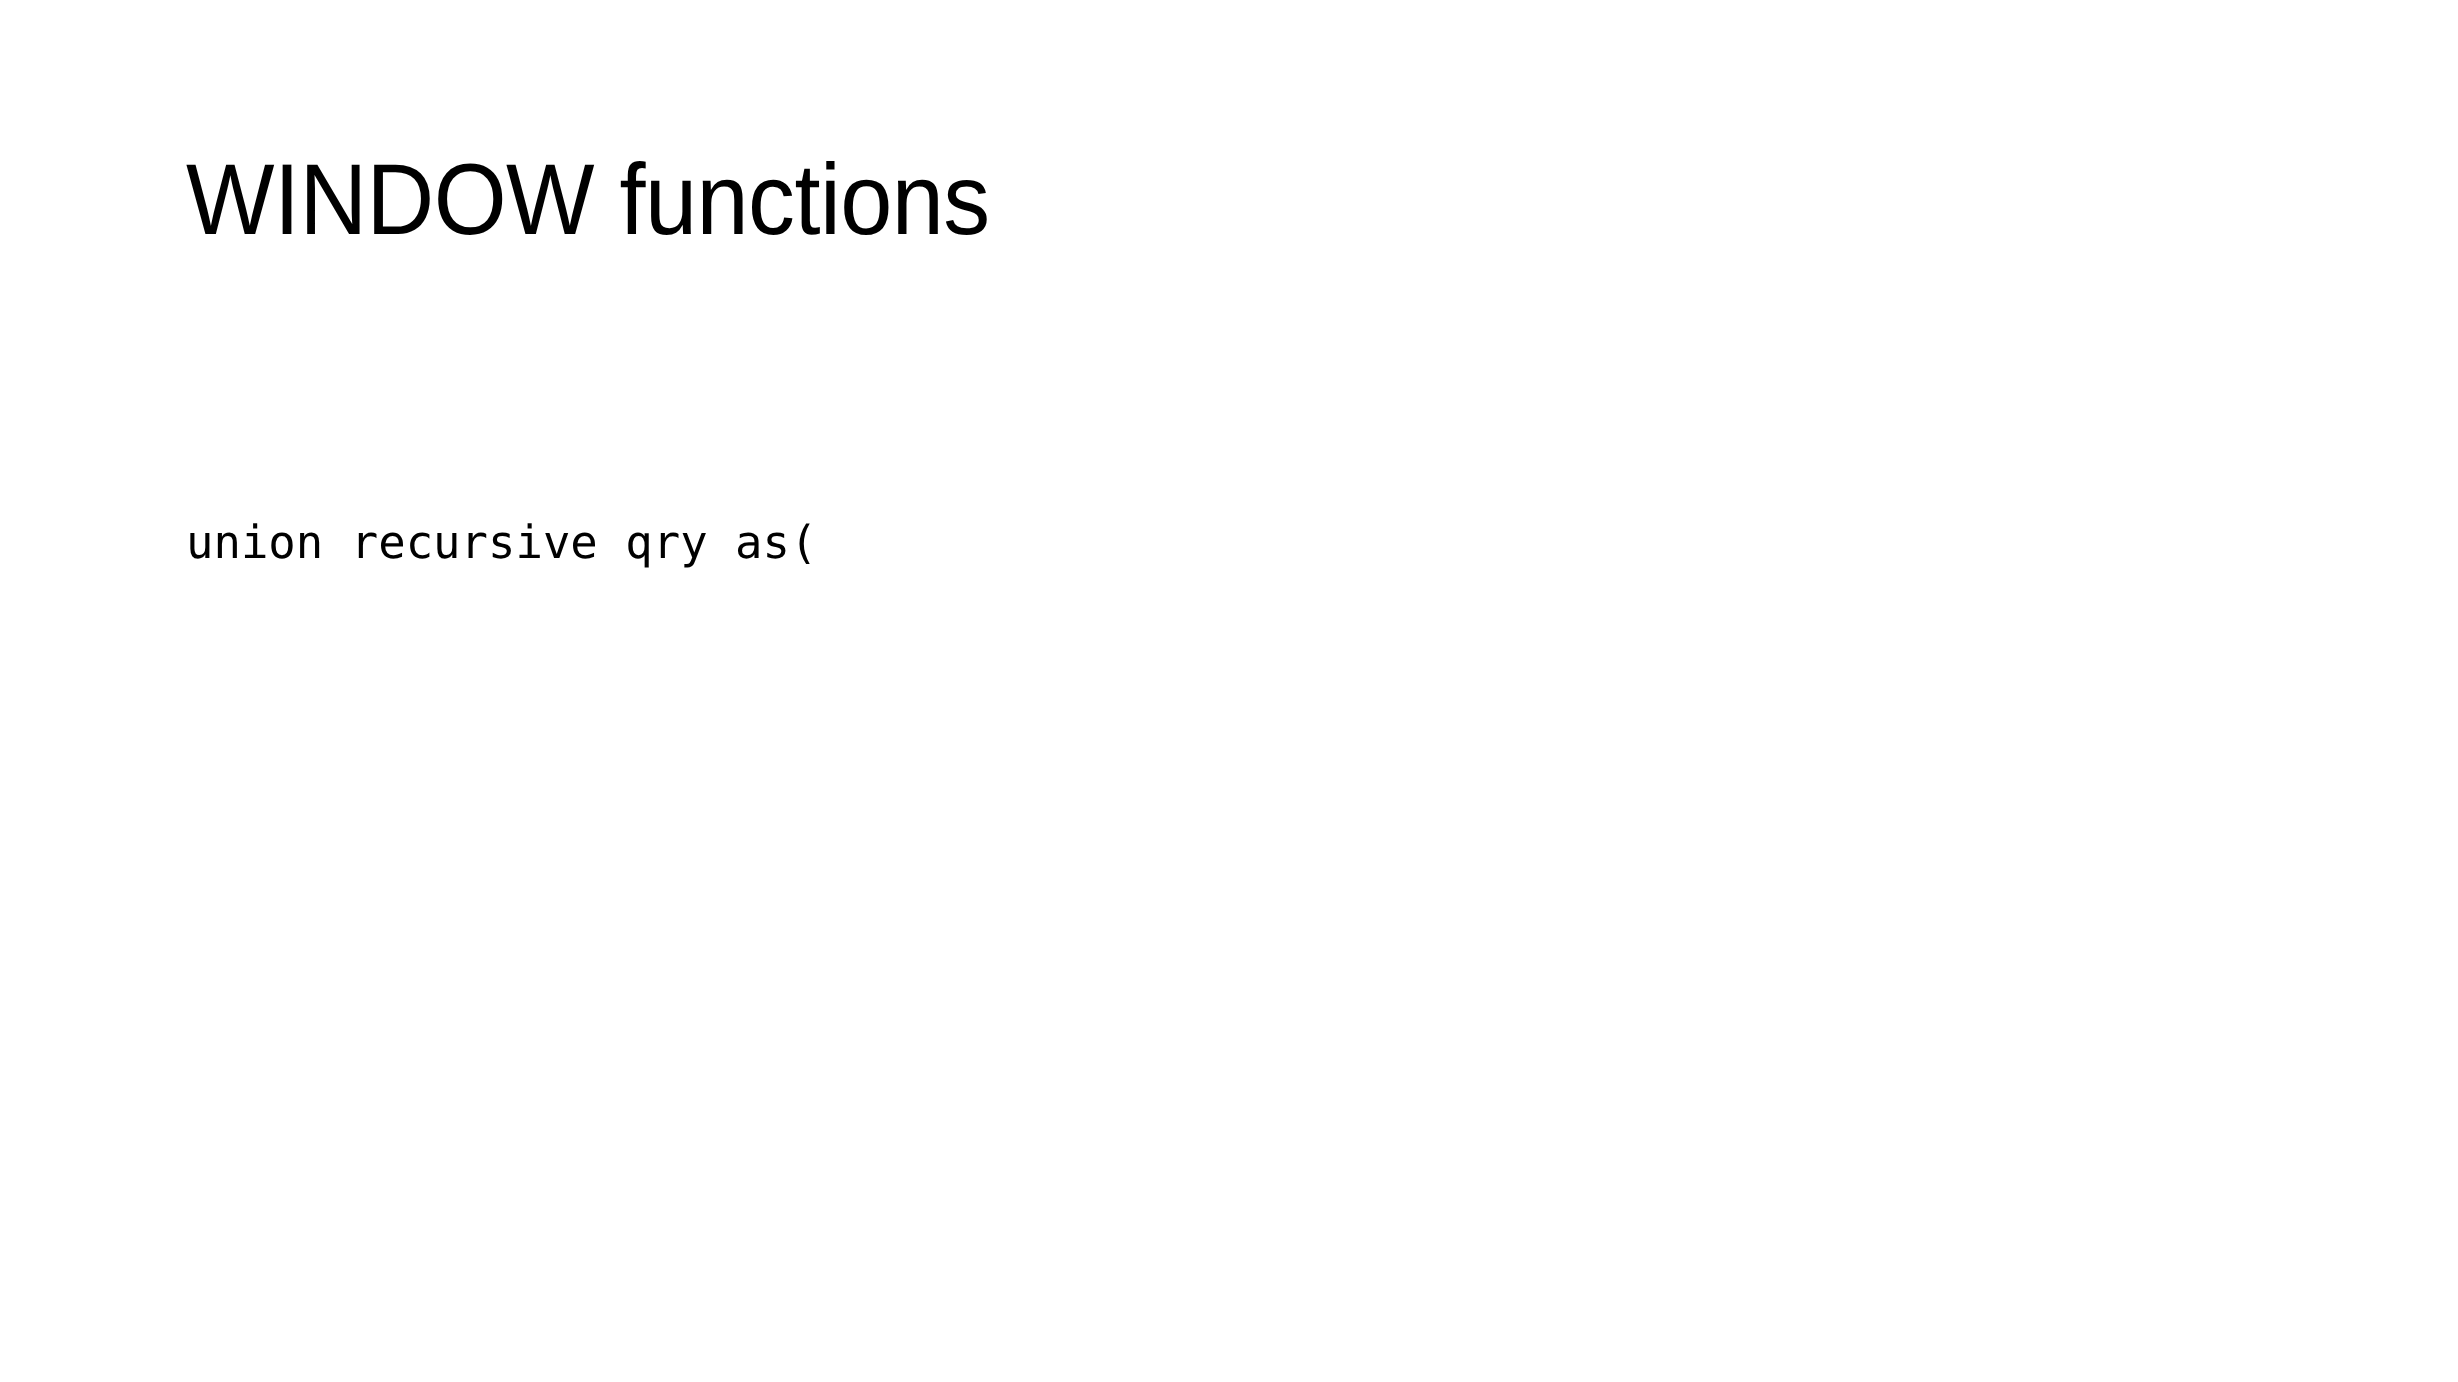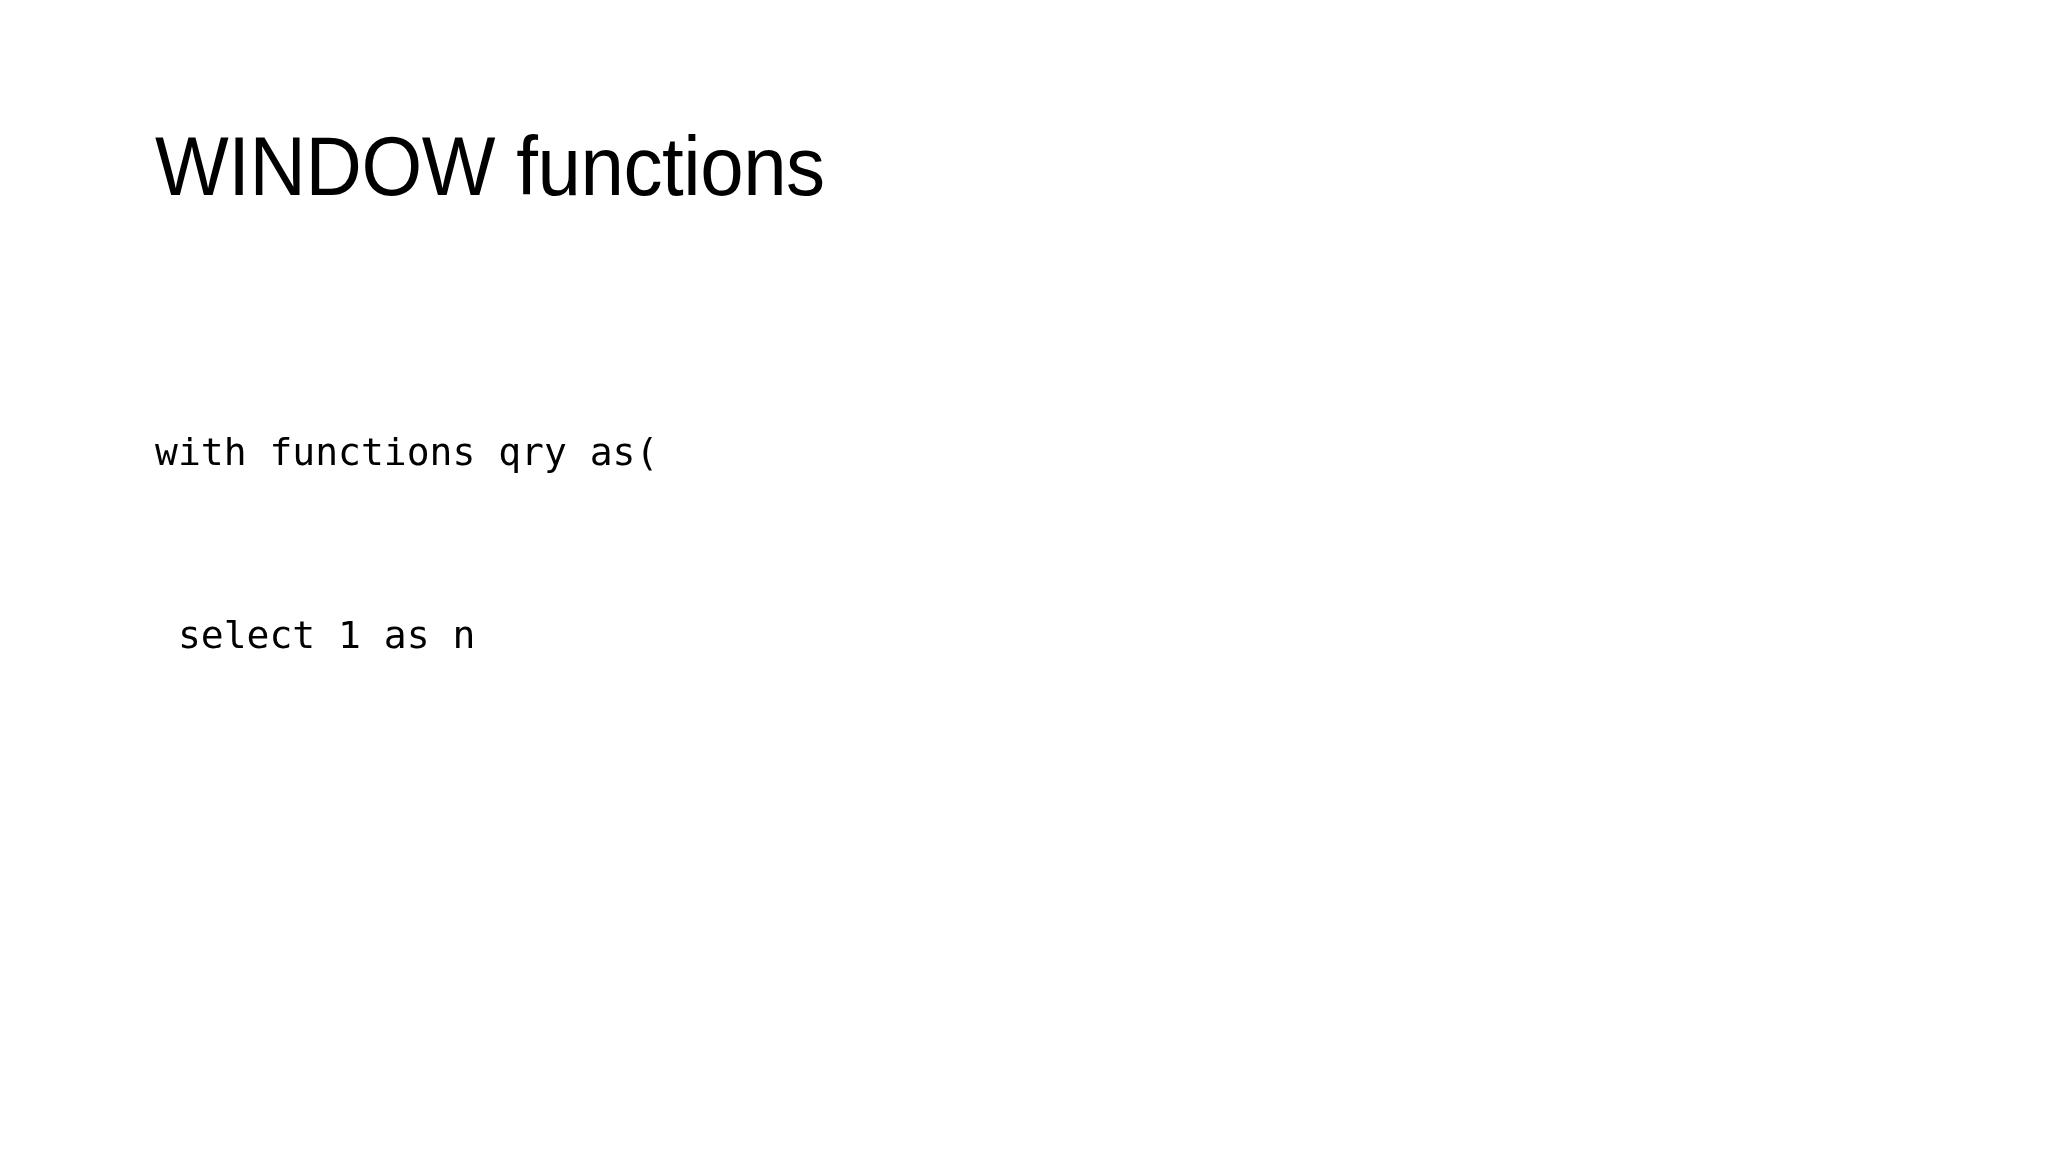--- a/index.html
+++ b/index.html
@@ -53,22 +53,21 @@
   }
 </style>
 </head>
 <body>
 
 <div class="slide">
 
   <div class="slide-title">WINDOW functions</div>
 
   <div class="code-block">
-    <div class="code-line">with functions qry as(</div>
-    <div class="code-line"> select 1 as n</div>
+    <div class="code-line">union recursive qry as(</div>
     
     
     
     
     
     
     
     
   </div>
 

